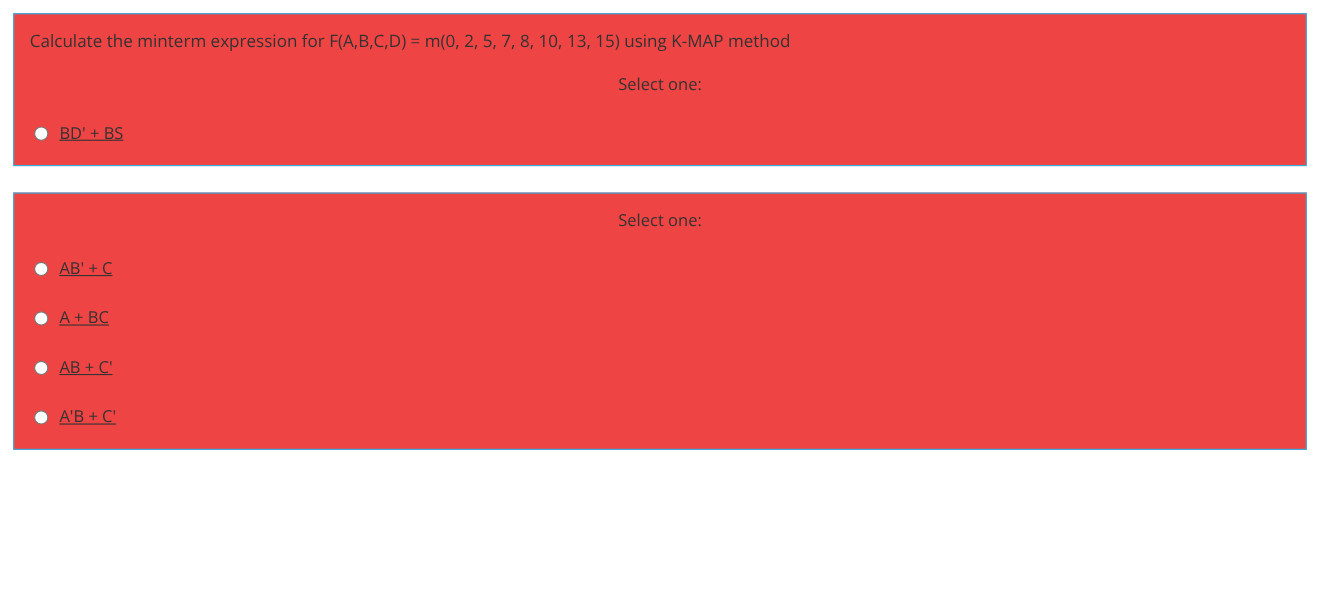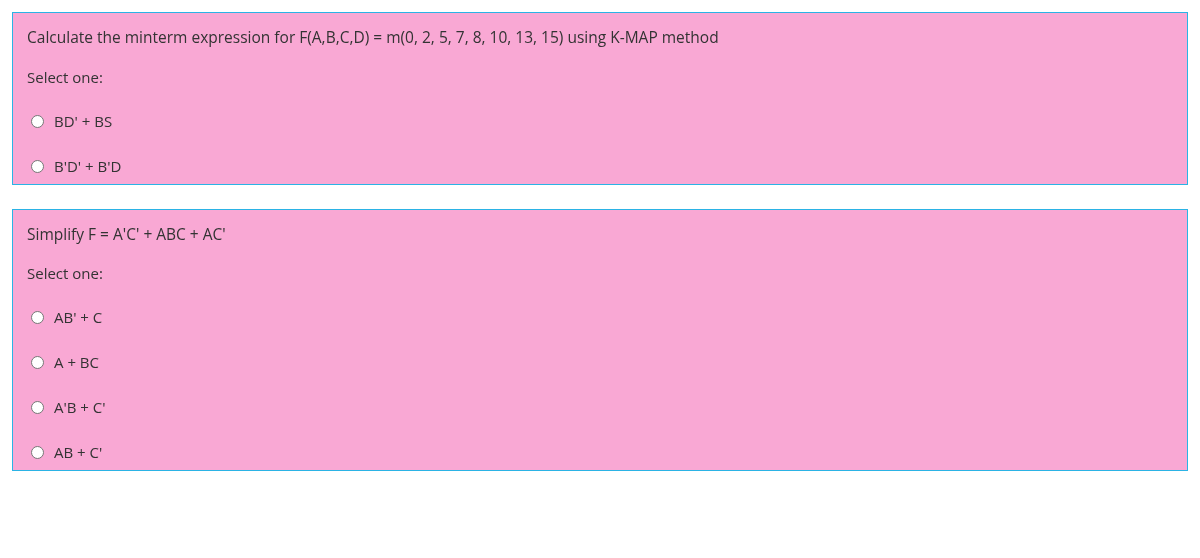--- a/index.html
+++ b/index.html
@@ -10,40 +10,42 @@
     body {
       font-family: "Segoe UI", "Open Sans", Arial, sans-serif;
       font-size: 15px;
       color: #333;
       background: #fff;
       padding: 12px;
       width: 1200px;
     }
     .question-box {
       border: 1px solid #2bb3e5;
-      background: #f9a8d4;
-      padding: 14px 14px 5px 14px;
+      background: #ef4444;
+      padding: 14px 14px 16px 14px;
       margin-bottom: 24px;
     }
     .question-text {
       font-size: 15.5px;
       color: #333;
       margin-bottom: 18px;
       line-height: 1.4;
     }
     .select-one {
       font-size: 15px;
       color: #333;
       margin-bottom: 6px;
+      text-align: center;
     }
     .option-row {
       display: flex;
       align-items: center;
       margin-top: 24px;
       margin-bottom: 2px;
+      text-decoration: underline;
     }
     .radio {
       width: 13px;
       height: 13px;
       border: 1px solid #777;
       border-radius: 50%;
       background: #fff;
       margin-right: 10px;
       margin-left: 4px;
       flex-shrink: 0;
@@ -58,38 +60,33 @@
 </head>
 <body>
 
 <div class="question-box">
   <div class="question-text">Calculate the minterm expression for F(A,B,C,D) = m(0, 2, 5, 7, 8, 10, 13, 15)  using K-MAP method</div>
   <div class="select-one">Select one:</div>
   <div class="option-row">
     <span class="radio"></span>
     <span class="option-label">BD' + BS</span>
   </div>
-  <div class="option-row">
-    <span class="radio"></span>
-    <span class="option-label">B'D' + B'D</span>
-  </div>
 </div>
 
 <div class="question-box">
-  <div class="question-text">Simplify F = A'C' + ABC + AC'</div>
   <div class="select-one">Select one:</div>
   <div class="option-row">
     <span class="radio"></span>
     <span class="option-label">AB' + C</span>
   </div>
   <div class="option-row">
     <span class="radio"></span>
     <span class="option-label">A + BC</span>
   </div>
   <div class="option-row">
     <span class="radio"></span>
-    <span class="option-label">A'B + C'</span>
+    <span class="option-label">AB + C'</span>
   </div>
   <div class="option-row">
     <span class="radio"></span>
-    <span class="option-label">AB + C'</span>
+    <span class="option-label">A'B + C'</span>
   </div>
 </div>
 
 </body></html>

